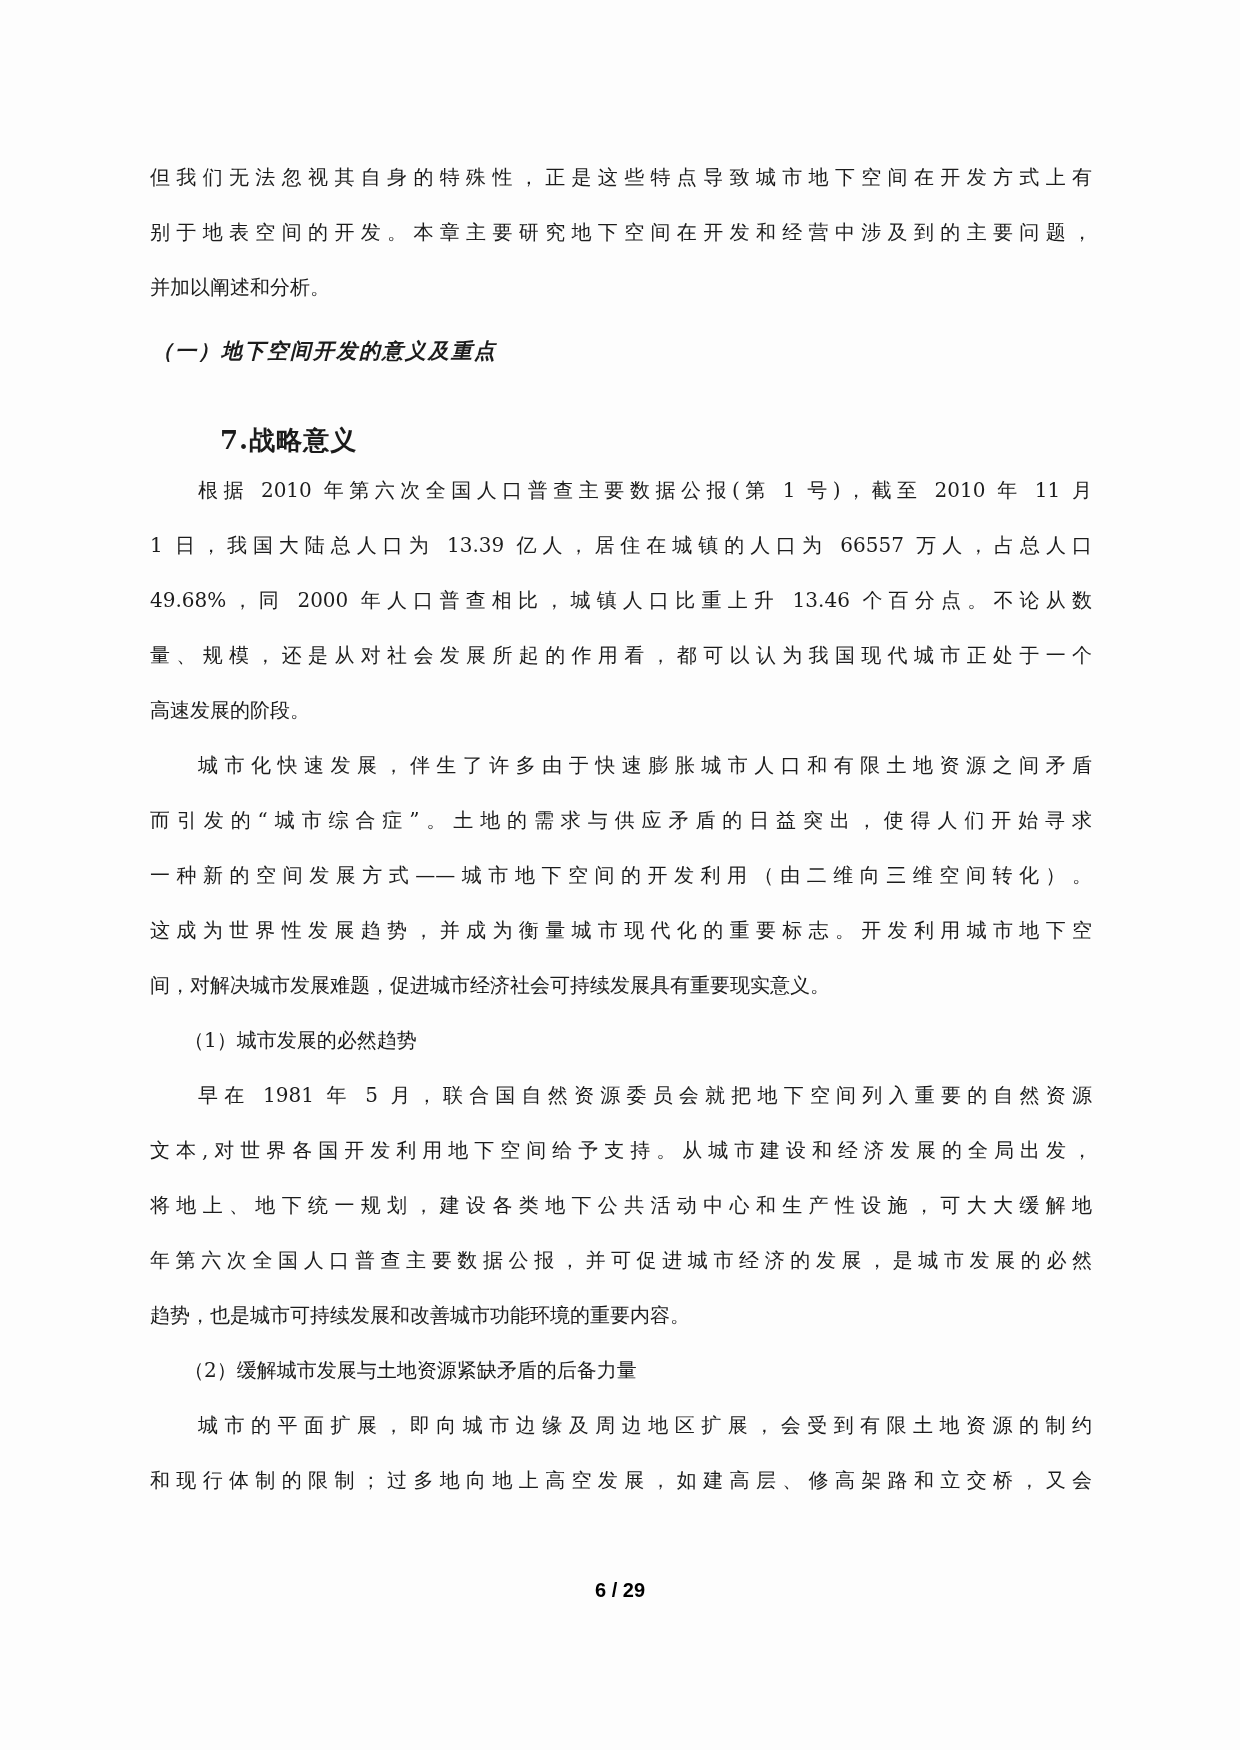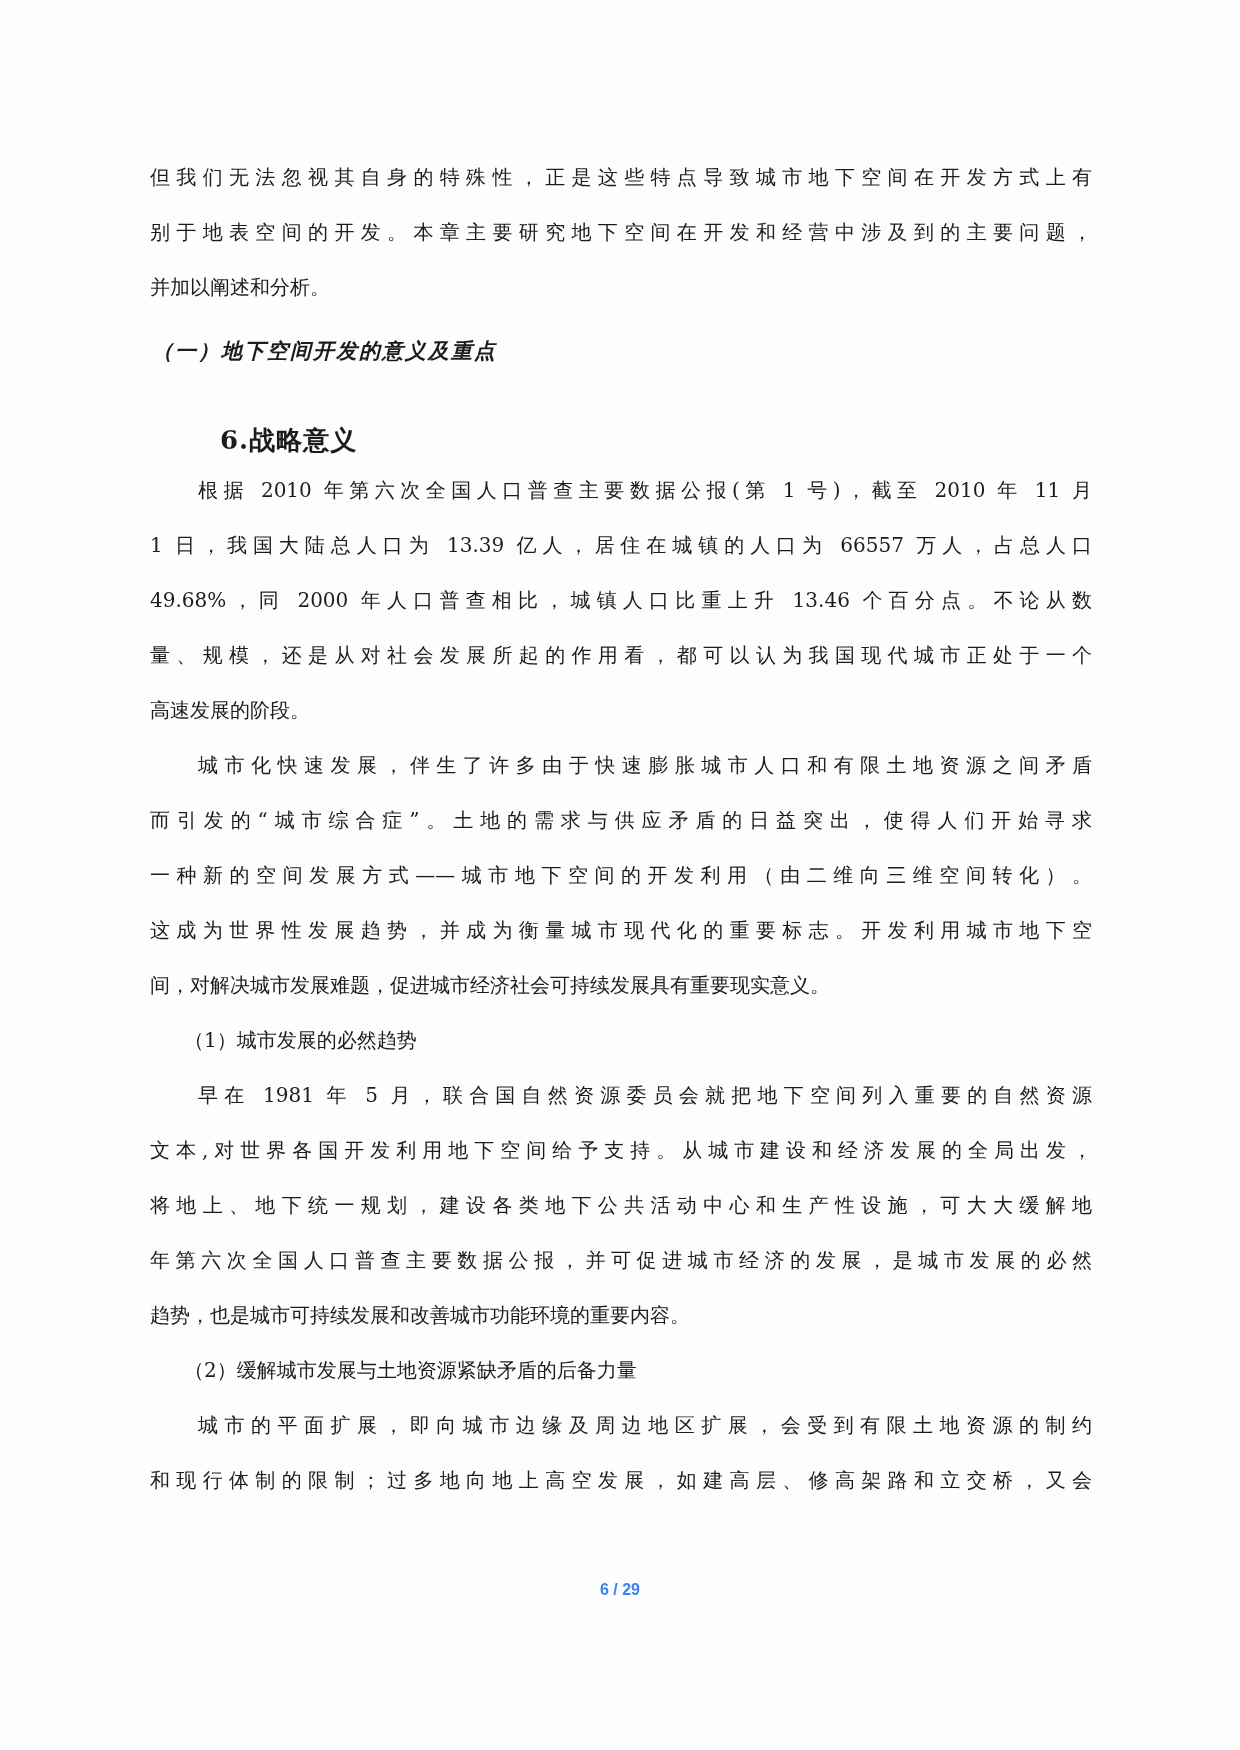--- a/index.html
+++ b/index.html
@@ -53,38 +53,38 @@
   }
   .footer {
     position: absolute;
     top: 1576px;
     left: 0;
     width: 100%;
     height: 28px;
     line-height: 28px;
     text-align: center;
     font-family: "Liberation Sans", "DejaVu Sans", sans-serif;
-    font-size: 16px;
+    font-size: 20px;
     font-weight: 700;
-    color: #3b82f6;
+    color: #000000;
   }
 </style>
 </head>
 <body>
 
 <div class="page">
   <main class="content">
 
     <div class="line j">但我们无法忽视其自身的特殊性，正是这些特点导致城市地下空间在开发方式上有</div>
     <div class="line j">别于地表空间的开发。本章主要研究地下空间在开发和经营中涉及到的主要问题，</div>
     <div class="line">并加以阐述和分析。</div>
 
     <div class="h1">（一）地下空间开发的意义及重点</div>
 
-    <div class="h2">6.战略意义</div>
+    <div class="h2">7.战略意义</div>
 
     <div class="line j ind first">根据 2010 年第六次全国人口普查主要数据公报(第 1 号)，截至 2010 年 11 月</div>
     <div class="line j">1 日，我国大陆总人口为 13.39 亿人，居住在城镇的人口为 66557 万人，占总人口</div>
     <div class="line j">49.68%，同 2000 年人口普查相比，城镇人口比重上升 13.46 个百分点。不论从数</div>
     <div class="line j">量、规模，还是从对社会发展所起的作用看，都可以认为我国现代城市正处于一个</div>
     <div class="line">高速发展的阶段。</div>
 
     <div class="line j ind">城市化快速发展，伴生了许多由于快速膨胀城市人口和有限土地资源之间矛盾</div>
     <div class="line j">而引发的“城市综合症”。土地的需求与供应矛盾的日益突出，使得人们开始寻求</div>
     <div class="line j">一种新的空间发展方式——城市地下空间的开发利用（由二维向三维空间转化）。</div>

